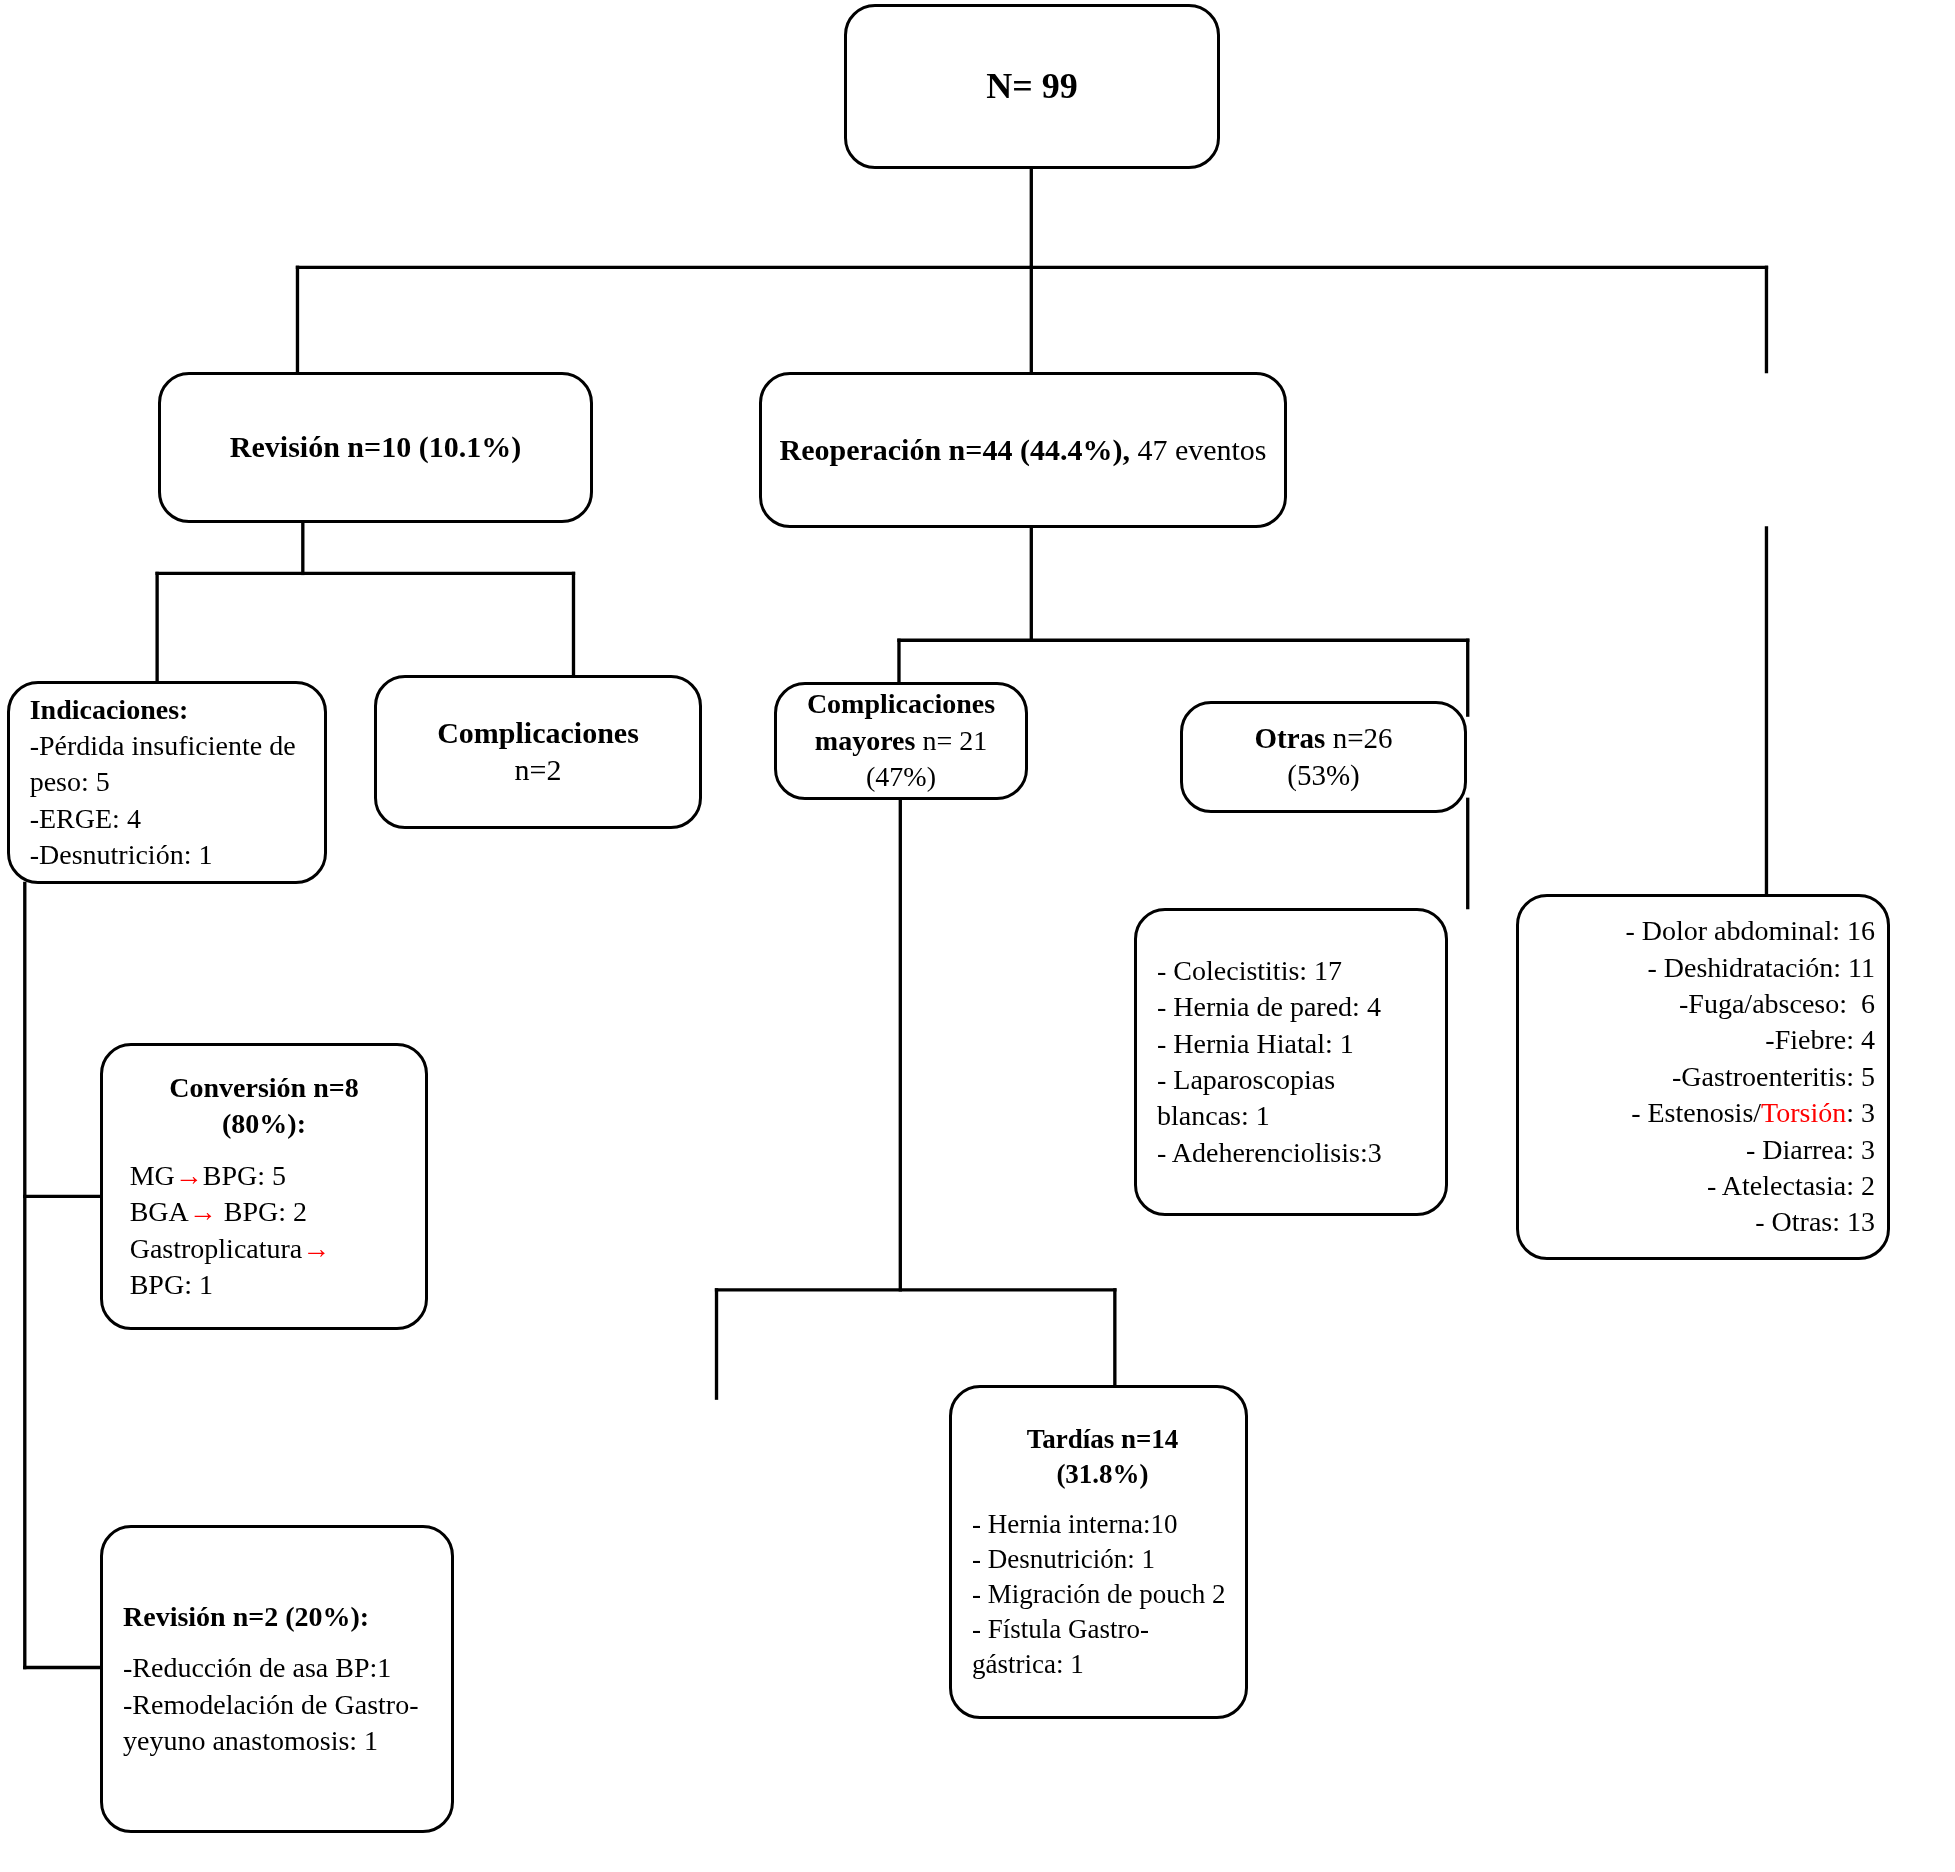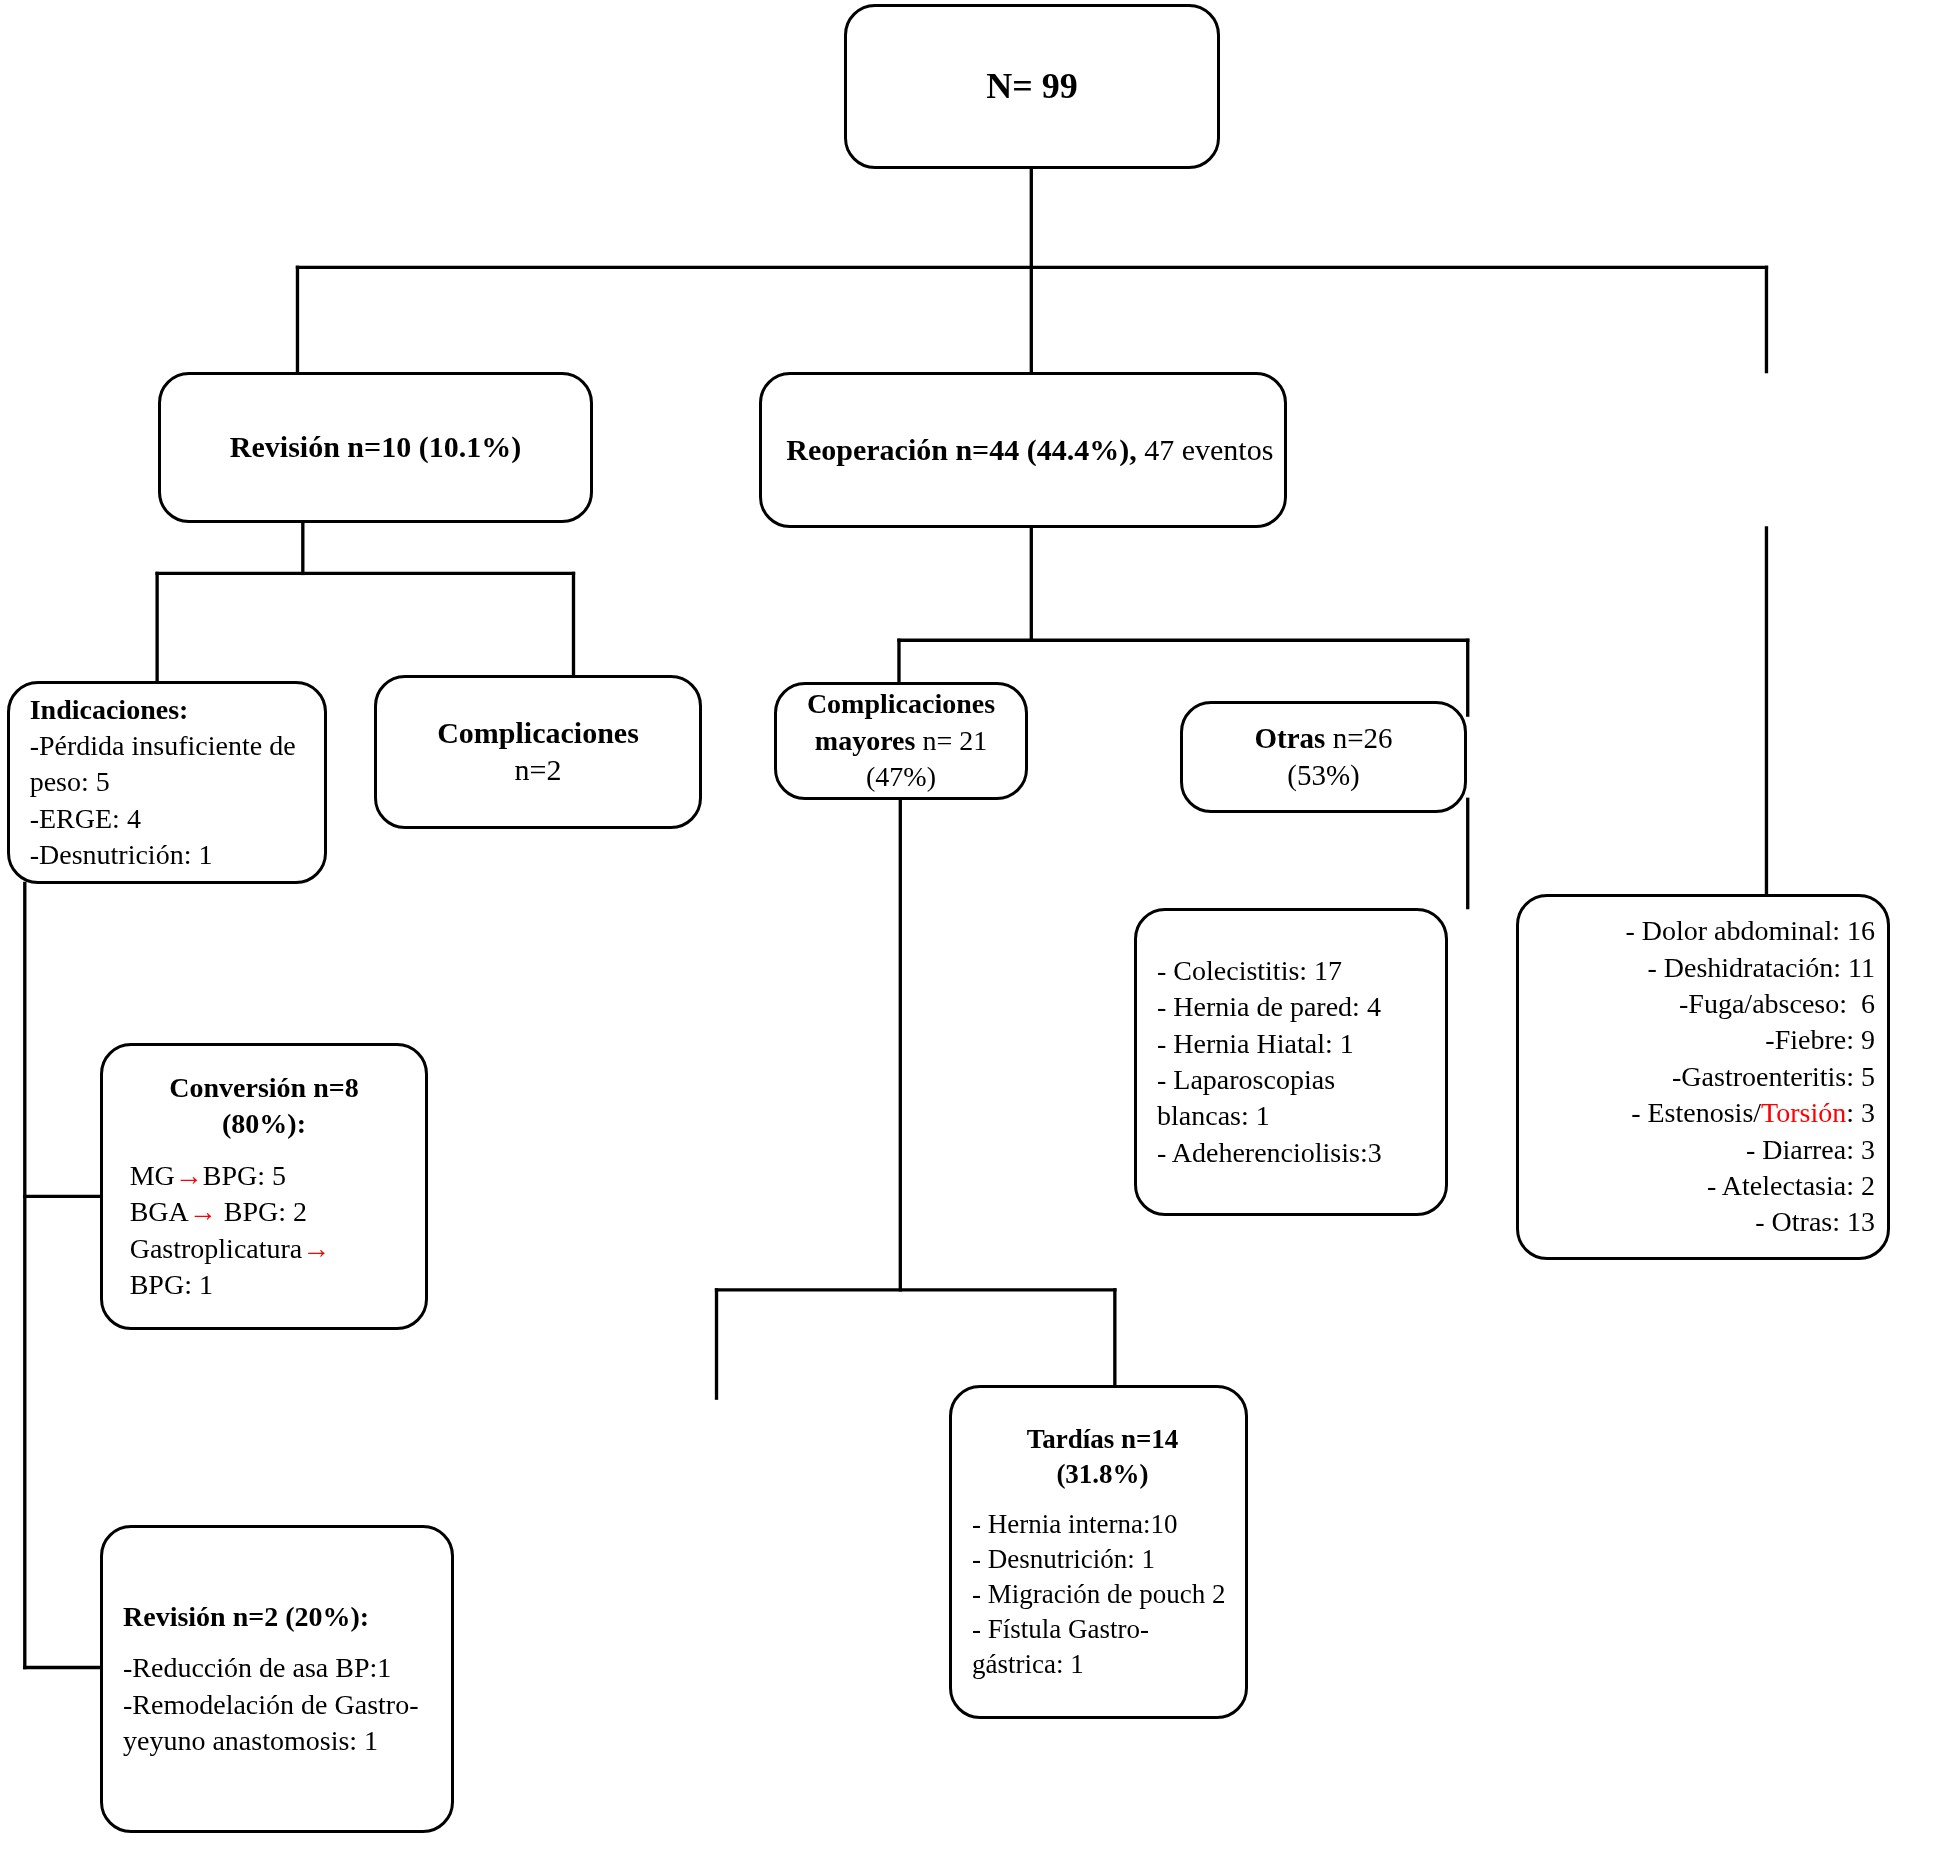--- a/index.html
+++ b/index.html
@@ -81,21 +81,21 @@
   </svg>
 
   <div class="node center f54" style="left:844px;top:4px;width:376px;height:165px;">
     <div class="ttl">N= 99</div>
   </div>
 
   <div class="node center f46 pad-c" style="left:158px;top:372px;width:435px;height:151px;">
     <div class="ttl">Revisión n=10 (10.1%)</div>
   </div>
 
-  <div class="node center f46 pad-c" style="left:759px;top:372px;width:528px;height:156px;align-items:flex-end;">
+  <div class="node center f46 pad-c" style="left:759px;top:372px;width:528px;height:156px;">
     <div>
       <span class="ttl">Reoperación n=44 (44.4%),</span>
       <span class="reg">47 eventos</span>
     </div>
   </div>
 
 
   <div class="node left f42 pad-l" style="left:6.7px;top:681px;width:320px;height:203px;">
     <div class="ttl">Indicaciones:</div>
     <div class="ln">-Pérdida insuficiente de peso: 5</div>
@@ -166,21 +166,21 @@
     <div class="ln">- Hernia de pared: 4</div>
     <div class="ln">- Hernia Hiatal: 1</div>
     <div class="ln">- Laparoscopias blancas: 1</div>
     <div class="ln">- Adeherenciolisis:3</div>
   </div>
 
   <div class="node left f42 pad-l" style="left:1516px;top:894px;width:374px;height:366px;align-items:flex-end;">
     <div class="ln">- Dolor abdominal: 16</div>
     <div class="ln">- Deshidratación: 11</div>
     <div class="ln"> -Fuga/absceso:  6</div>
-    <div class="ln"> -Fiebre: 9</div>
+    <div class="ln"> -Fiebre: 4</div>
     <div class="ln"> -Gastroenteritis: 5</div>
     <div class="ln"><span>- Estenosis/</span><span class="red">Torsión</span><span>: 3</span></div>
     <div class="ln">- Diarrea: 3</div>
     <div class="ln">- Atelectasia: 2</div>
     <div class="ln">- Otras: 13</div>
   </div>
 
 </div>
 
 

